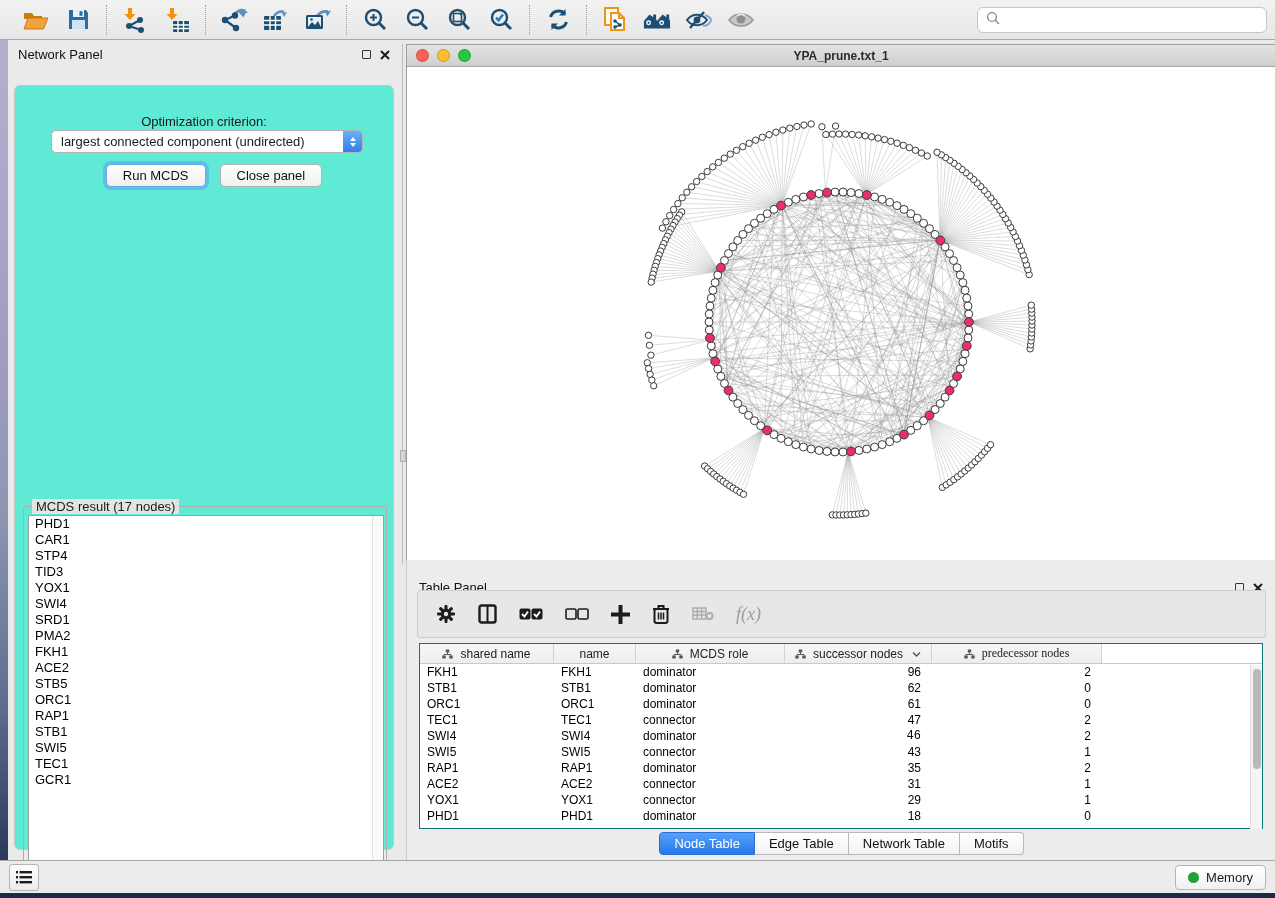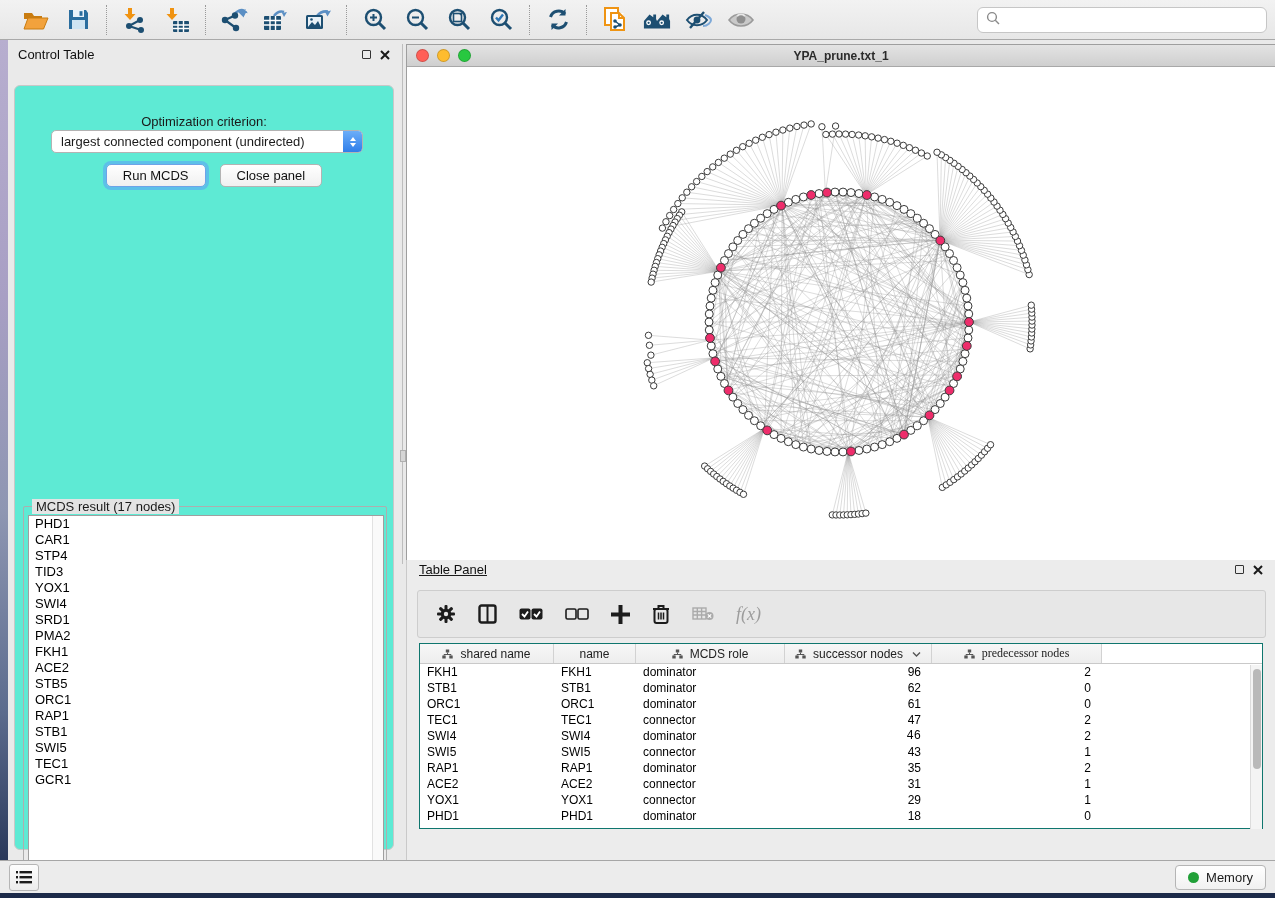--- a/index.html
+++ b/index.html
@@ -264,21 +264,21 @@
       </span>
       <input value="" placeholder="" style="">
     </div>
   </div>
 
   <div class="left-strip"></div>
   <div class="bottom-strip"></div>
 
   <div class="control-panel">
     <div class="panel-header">
-      <span class="panel-title">Control Table</span>
+      <span class="panel-title">Network Panel</span>
       <span class="panel-btns">
         <span class="mini-float"></span>
         <span class="mini-close">
             <svg width="10" height="10" viewBox="0 0 10 10">
               <path d="M1 1 L9 9 M9 1 L1 9" stroke="#1a1a1a" stroke-width="2"></path>
             </svg>
           </span>
       </span>
     </div>
     <div class="cp-inner">
@@ -1052,21 +1052,21 @@
           <circle cx="497" cy="367.583302491977" r="4.4" fill="#ee2d6b" stroke="#3c3c3c" stroke-width="1"></circle>
           <circle cx="522.4974129751804" cy="348.3285499983775" r="4.4" fill="#ee2d6b" stroke="#3c3c3c" stroke-width="1"></circle>
           <circle cx="542.5282276448498" cy="323.4361811740563" r="4.4" fill="#ee2d6b" stroke="#3c3c3c" stroke-width="1"></circle>
           <circle cx="550.100485336538" cy="309.33484483528196" r="4.4" fill="#ee2d6b" stroke="#3c3c3c" stroke-width="1"></circle>
           <circle cx="559.7865029589072" cy="278.8874373161541" r="4.4" fill="#ee2d6b" stroke="#3c3c3c" stroke-width="1"></circle>
         </svg>
     </div>
   </div>
 
   <div class="table-panel">
-    <div class="panel-header" style="padding:2px 12px 2px 12px;text-decoration:underline;">
+    <div class="panel-header" style="padding:20px 12px 2px 12px;">
       <span class="panel-title">Table Panel</span>
       <span class="panel-btns">
         <span class="mini-float"></span>
         <span class="mini-close">
             <svg width="10" height="10" viewBox="0 0 10 10">
               <path d="M1 1 L9 9 M9 1 L1 9" stroke="#1a1a1a" stroke-width="2"></path>
             </svg>
           </span>
       </span>
     </div>
@@ -1253,20 +1253,28 @@
             <div class="td" style="width: 149px;">dominator</div>
             <div class="td num" style="width: 147px;">18</div>
             <div class="td num" style="width: 170px;">0</div>
           </div>
         </div>
       <div class="vscroll">
           <div class="vthumb"></div>
         </div>
     </div>
 
+    <div class="tp-tabs">
+      <div class="seg">
+        <div class="tab active">Node Table</div>
+        <div class="tab">Edge Table</div>
+        <div class="tab">Network Table</div>
+        <div class="tab">Motifs</div>
+      </div>
+    </div>
   </div>
 
   <div class="status-bar">
     <span class="status-left-btn">
       <svg width="16" height="13" viewBox="0 0 16 13">
           <g fill="#1c1c1c">
             <rect x="0" y="0" width="2" height="2.4"></rect>
             <rect x="3.5" y="0" width="12.5" height="2.4"></rect>
             <rect x="0" y="5" width="2" height="2.4"></rect>
             <rect x="3.5" y="5" width="12.5" height="2.4"></rect>

